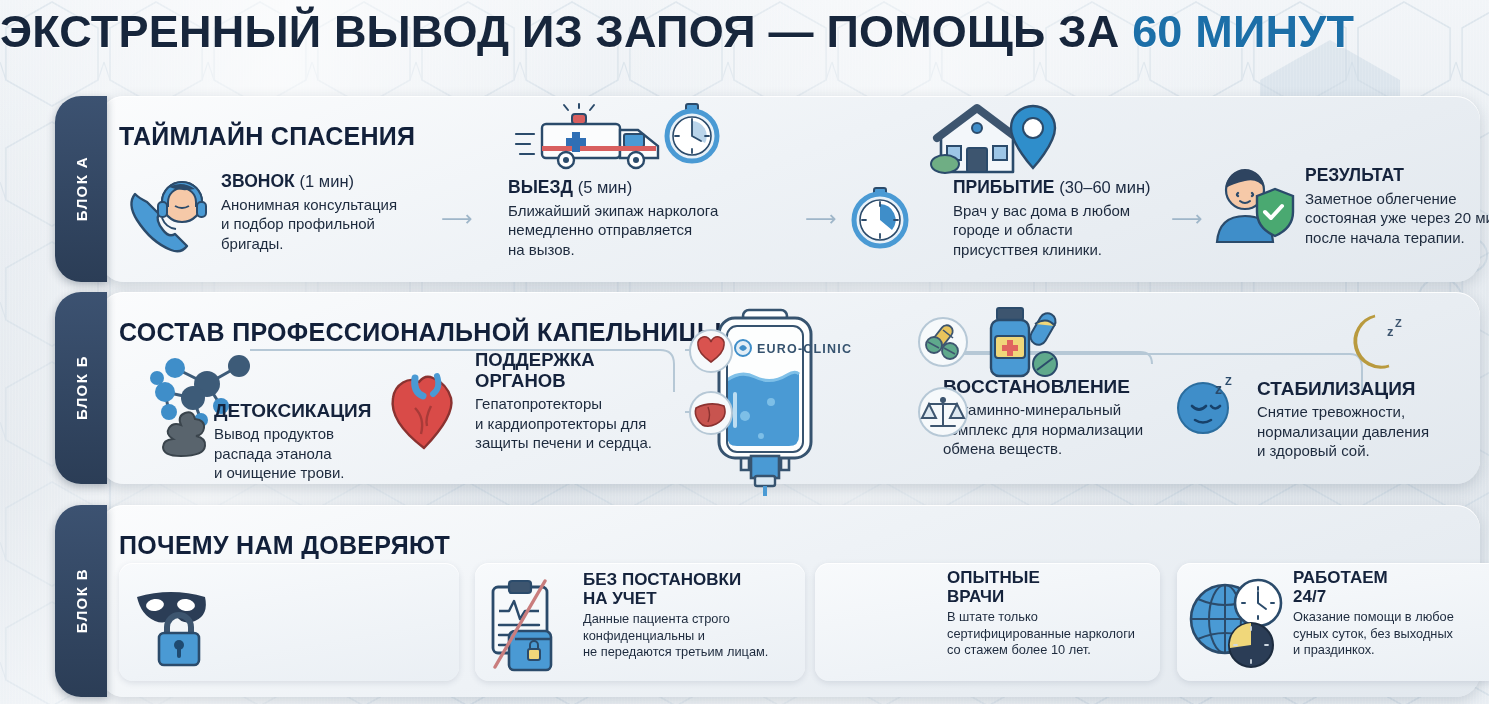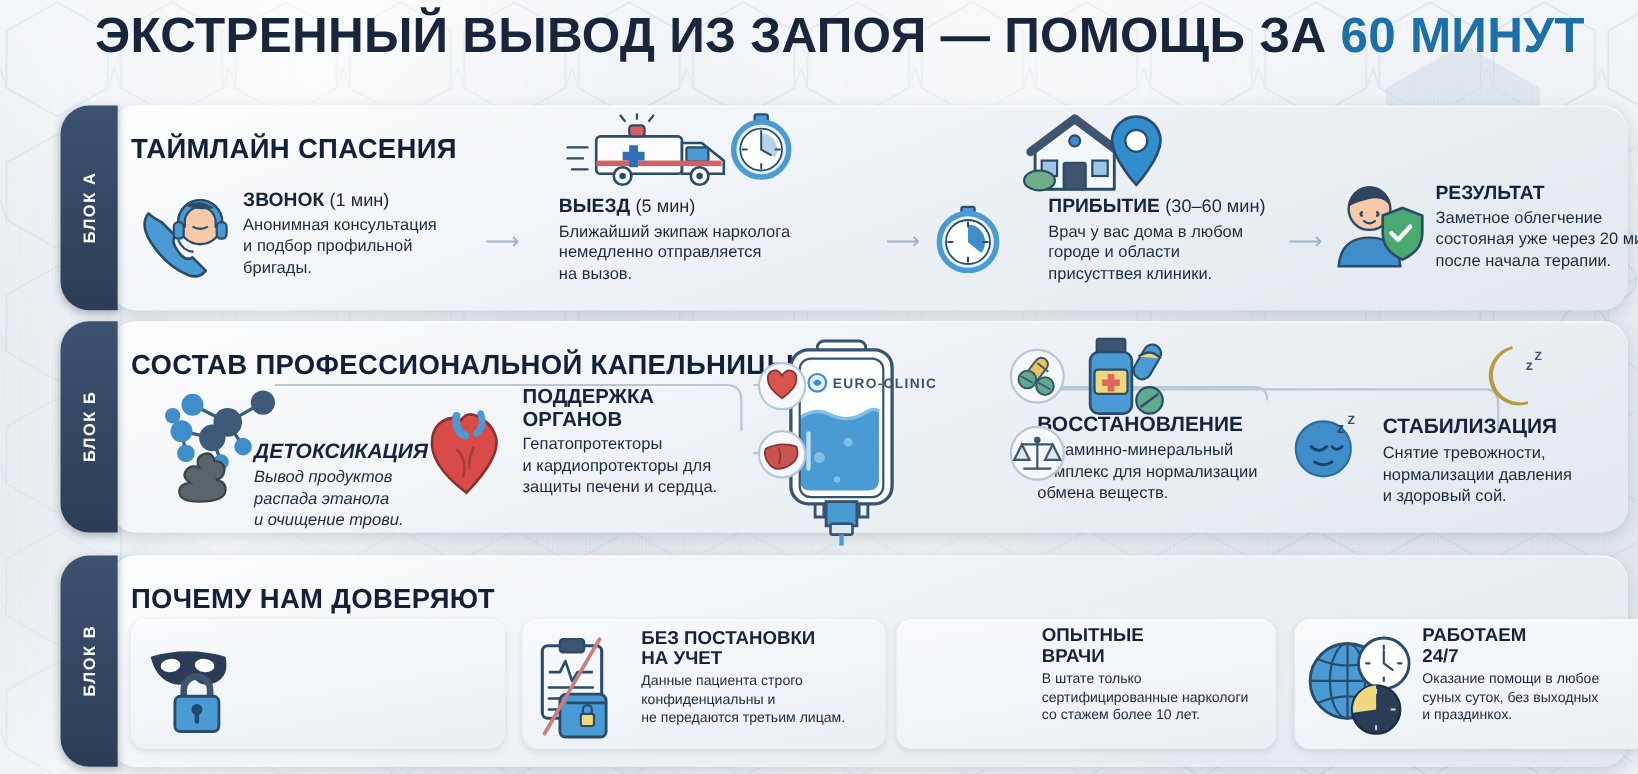--- a/index.html
+++ b/index.html
@@ -19,26 +19,25 @@
      background:linear-gradient(100deg, rgba(255,255,255,0) 0%, rgba(255,255,255,.65) 18%, rgba(255,255,255,0) 38%,
                  rgba(255,255,255,.45) 58%, rgba(255,255,255,0) 78%);
   }
   #bg .brush{position:absolute;inset:0;opacity:.35;
      background:repeating-linear-gradient(90deg, rgba(255,255,255,.35) 0 1px, rgba(0,0,0,0) 1px 3px);}
   #bg svg{position:absolute;inset:0;}
 
   
   .title{
     position:absolute; top:6px; left:0; right:0; z-index:5;
-    text-align:center;
+    text-align:left;
     font-size:45px; font-weight:bold; letter-spacing:.2px;
     color:#17263c; white-space:nowrap;
     font-family:"Liberation Sans", sans-serif;
     text-shadow:0 1px 0 rgba(255,255,255,.8);
-    margin-left:38px;
   }
   .title .accent{ color:#1c6fa8; }
 
   
   .section{ position:absolute; z-index:4; }
   .tab{
     position:absolute; left:0; top:0; width:52px; height:100%;
     background:linear-gradient(180deg,#3c5271,#2b3d56);
     border-radius:26px 0 0 26px;
     box-shadow:0 3px 8px rgba(20,35,55,.30);
@@ -345,21 +344,21 @@
         <circle cx="104" cy="26" r="11" fill="#3d5b78"></circle>
         <circle cx="86" cy="66" r="8" fill="#3f8ec9"></circle>
         <circle cx="58" cy="58" r="12" fill="#3d5b78"></circle>
         <circle cx="30" cy="52" r="10" fill="#3f8ec9"></circle>
         <circle cx="22" cy="38" r="7" fill="#3f8ec9"></circle>
         <circle cx="34" cy="72" r="8" fill="#3f8ec9"></circle>
         <circle cx="66" cy="80" r="7" fill="#3f8ec9"></circle>
         <path d="M46 116 q-18 0 -18 -9 q0 -7 10 -8 q-8 -5 -4 -11 q4 -6 12 -3 q-4 -9 4 -12 q8 -3 10 6 q10 1 9 9 q-1 7 -8 8 q10 2 9 10 q-1 10 -24 10z" fill="#59646d" stroke="#3a444c" stroke-width="2"></path>
       </svg>
     </div>
-    <div style="position:absolute; left:96px; top:60px; width:230px;font-style:italic;">
+    <div style="position:absolute; left:79px; top:60px; width:230px;">
       <div class="h3" style="font-size:19px;">ДЕТОКСИКАЦИЯ</div>
       <div class="body">Вывод продуктов
 распада этанола
 и очищение трови.</div>
     </div>
   </div>
 
   <div class="itemB" style="left:330px; top:58px; z-index:2;">
     <div style="position:absolute; left:0; top:18px;">
       <svg class="ic" width="78" height="82" viewBox="0 0 78 82">

